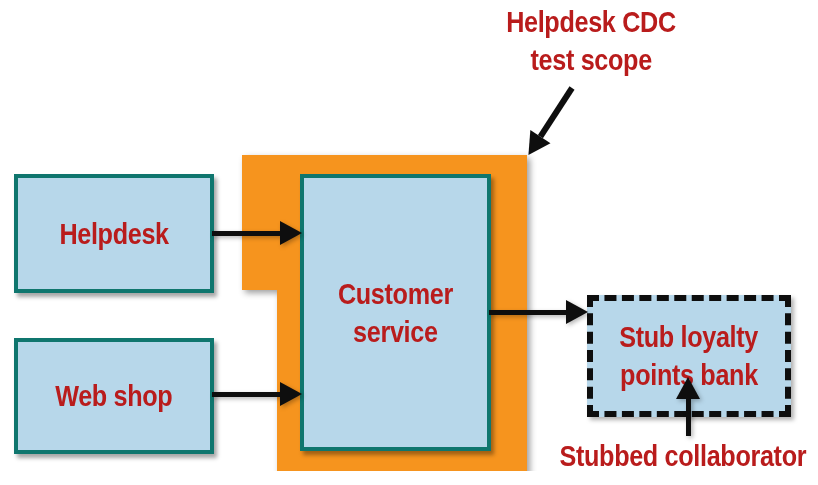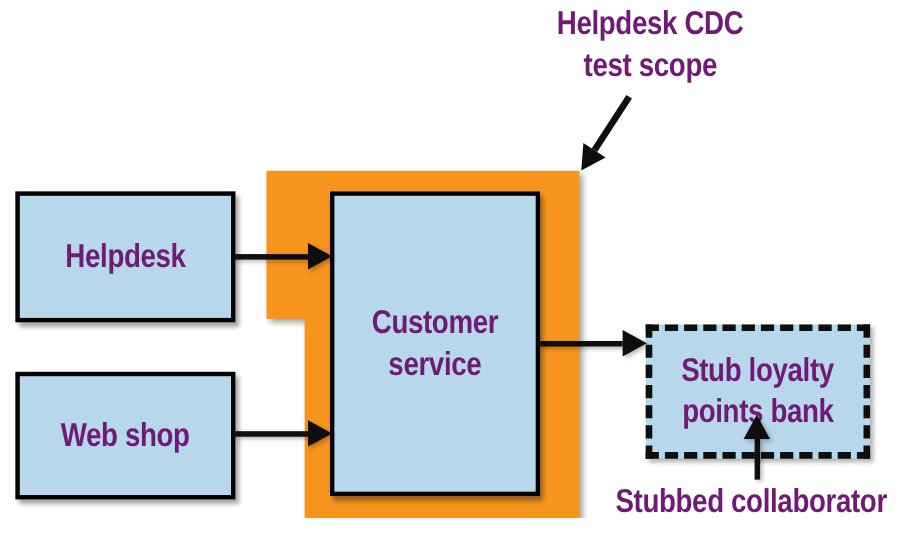--- a/index.html
+++ b/index.html
@@ -3,21 +3,21 @@
 <meta charset="utf-8">
 <style>
   html, body { margin: 0; padding: 0; background: #ffffff; }
   .canvas {
     position: relative;
     width: 818px;
     height: 471px;
     background: #ffffff;
     overflow: hidden;
     font-family: "Liberation Sans", sans-serif;
-    color: #701a75;
+    color: #b91c1c;
   }
 
   
   .scope-wrap {
     position: absolute;
     left: 242px; top: 155px;
     width: 285px; height: 320px;
     filter: drop-shadow(3px 3px 3px rgba(0,0,0,0.38));
     z-index: 1;
   }
@@ -25,21 +25,21 @@
     width: 100%; height: 100%;
     background: #F6941E;
     clip-path: polygon(0 0, 285px 0, 285px 320px, 35px 320px, 35px 135px, 0 135px);
   }
 
   
   .node {
     position: absolute;
     box-sizing: border-box;
     background: #B7D7EA;
-    border: 4px solid #000000;
+    border: 4px solid #0f766e;
     display: flex;
     flex-direction: column;
     align-items: center;
     justify-content: center;
     z-index: 2;
     box-shadow: 3px 4px 4px rgba(0,0,0,0.35);
   }
   .node-helpdesk        { left: 14px;  top: 174px; width: 200px; height: 119px; }
   .node-webshop         { left: 14px;  top: 338px; width: 200px; height: 116px; }
   .node-customer        { left: 300px; top: 174px; width: 191px; height: 277px; }

